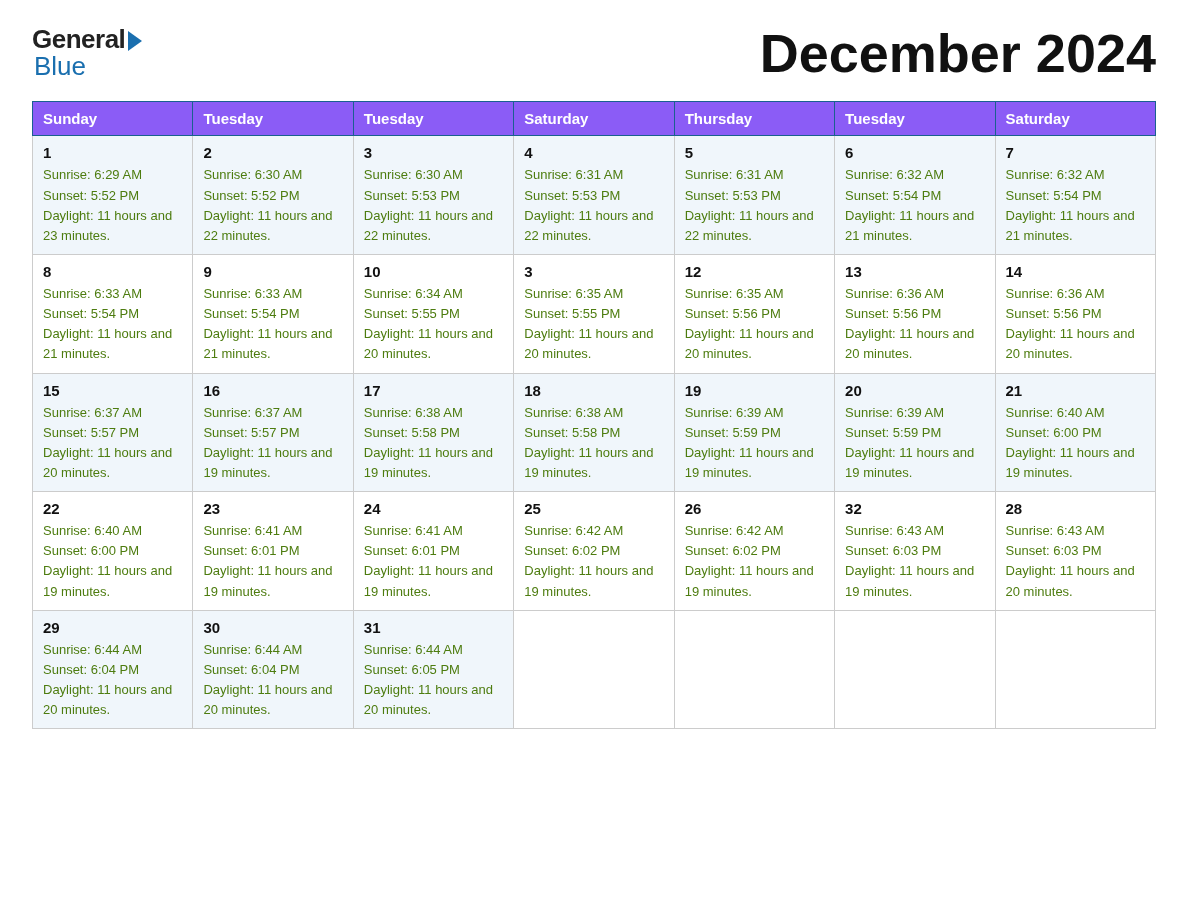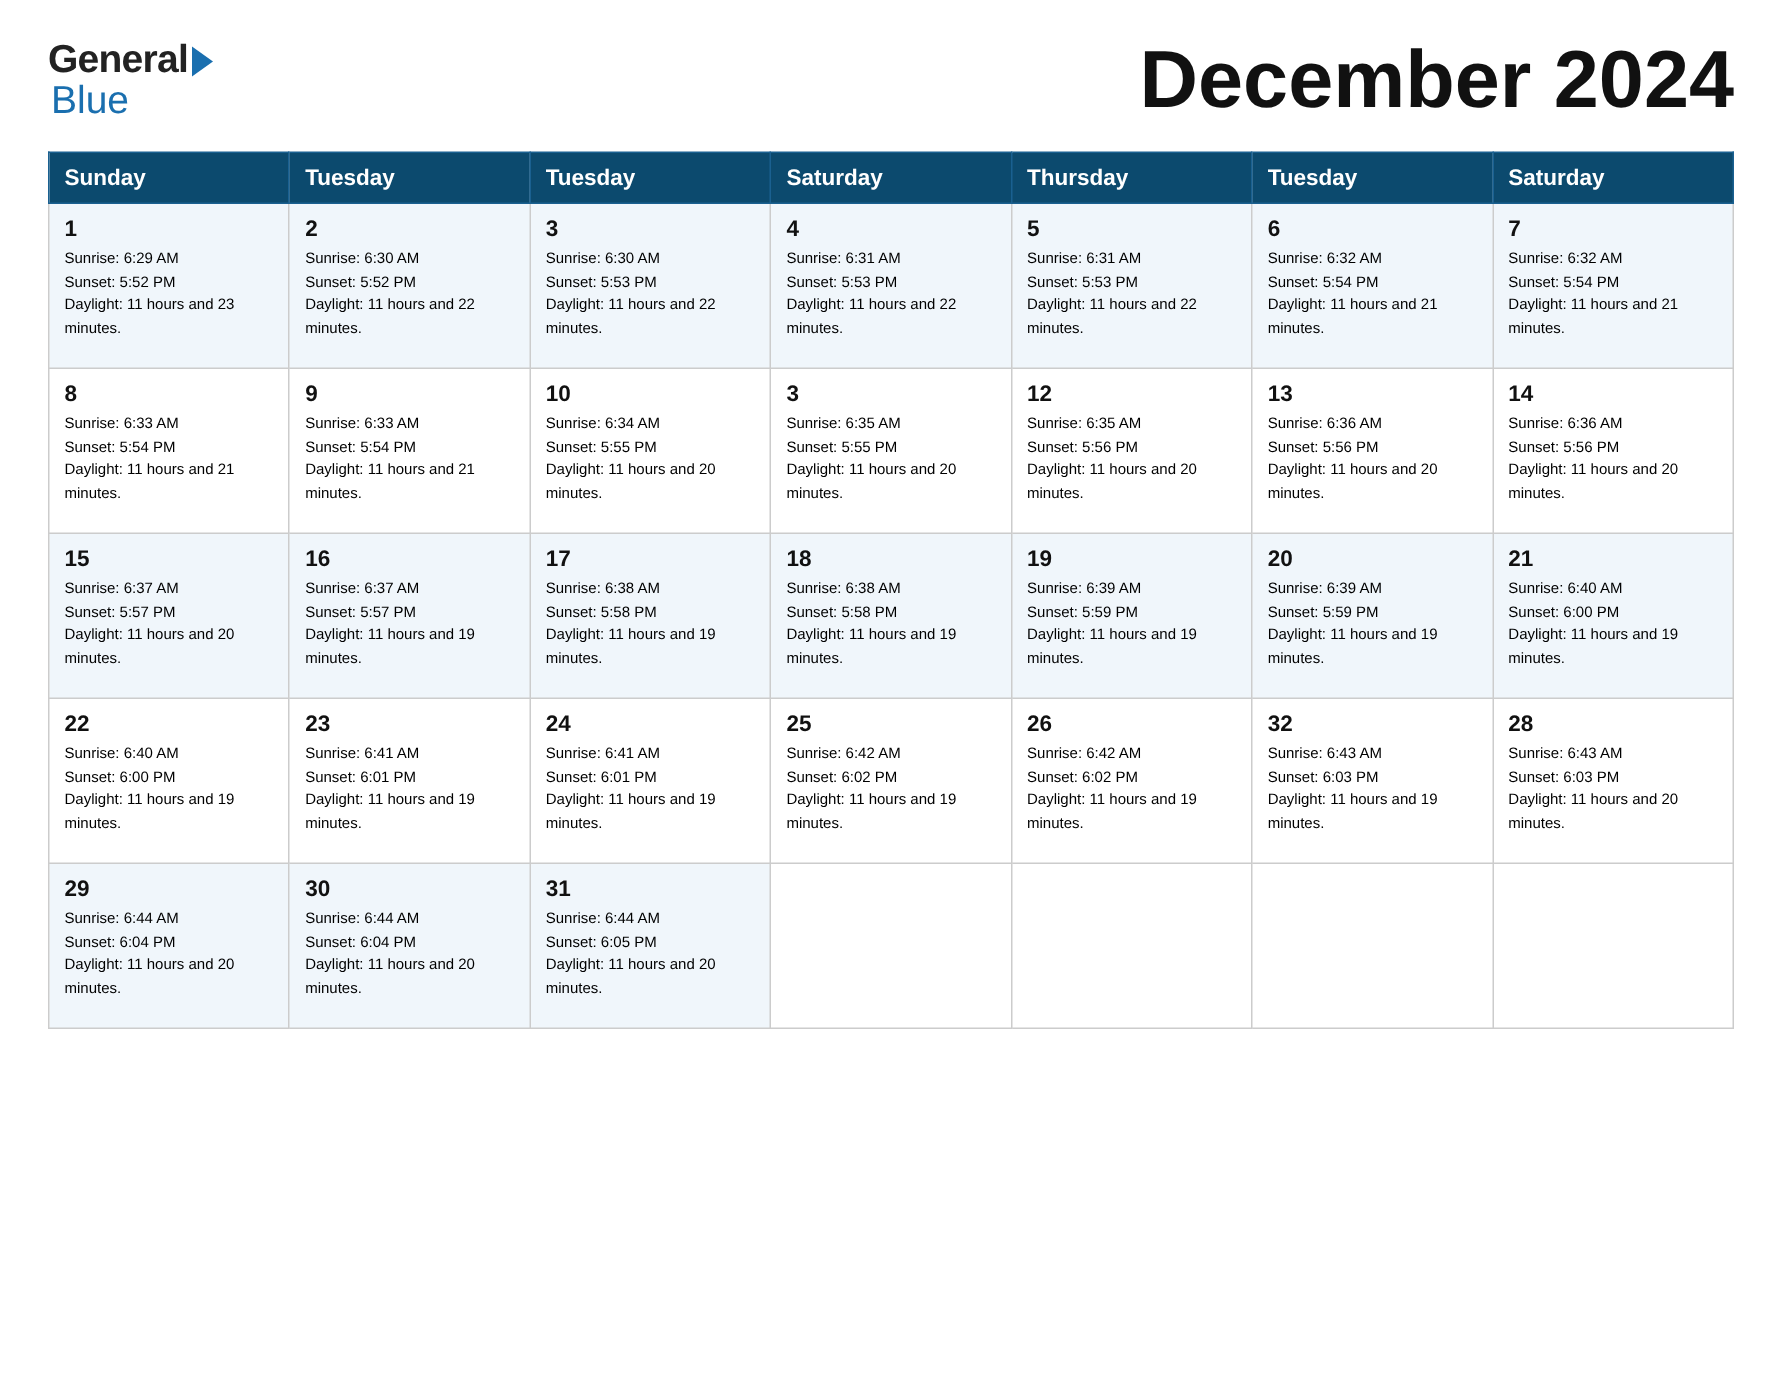--- a/index.html
+++ b/index.html
@@ -61,21 +61,21 @@
       font-size: 22px;
       color: #444;
       margin-top: 4px;
     }
     table {
       width: 100%;
       border-collapse: collapse;
       table-layout: fixed;
     }
     thead tr th {
-      background-color: #0c4a6e;
+      background-color: #8b5cf6;
       color: #fff;
       font-size: 15px;
       font-weight: bold;
       padding: 8px 10px;
       text-align: left;
       border: 1px solid #1a6090;
     }
     tbody tr td {
       vertical-align: top;
       padding: 8px 10px;
@@ -90,23 +90,23 @@
     tbody tr:nth-child(even) td {
       background-color: #fff;
     }
     .day-num {
       font-size: 15px;
       font-weight: bold;
       margin-bottom: 4px;
       color: #111;
     }
     .day-info {
-      font-size: 10px;
+      font-size: 13px;
       line-height: 1.55;
-      color: #000000;
+      color: #4d7c0f;
     }
     .empty-cell {
       background-color: #fff !important;
     }
   </style>
 </head>
 <body>
 
 <div class="header">
   <div class="logo">

